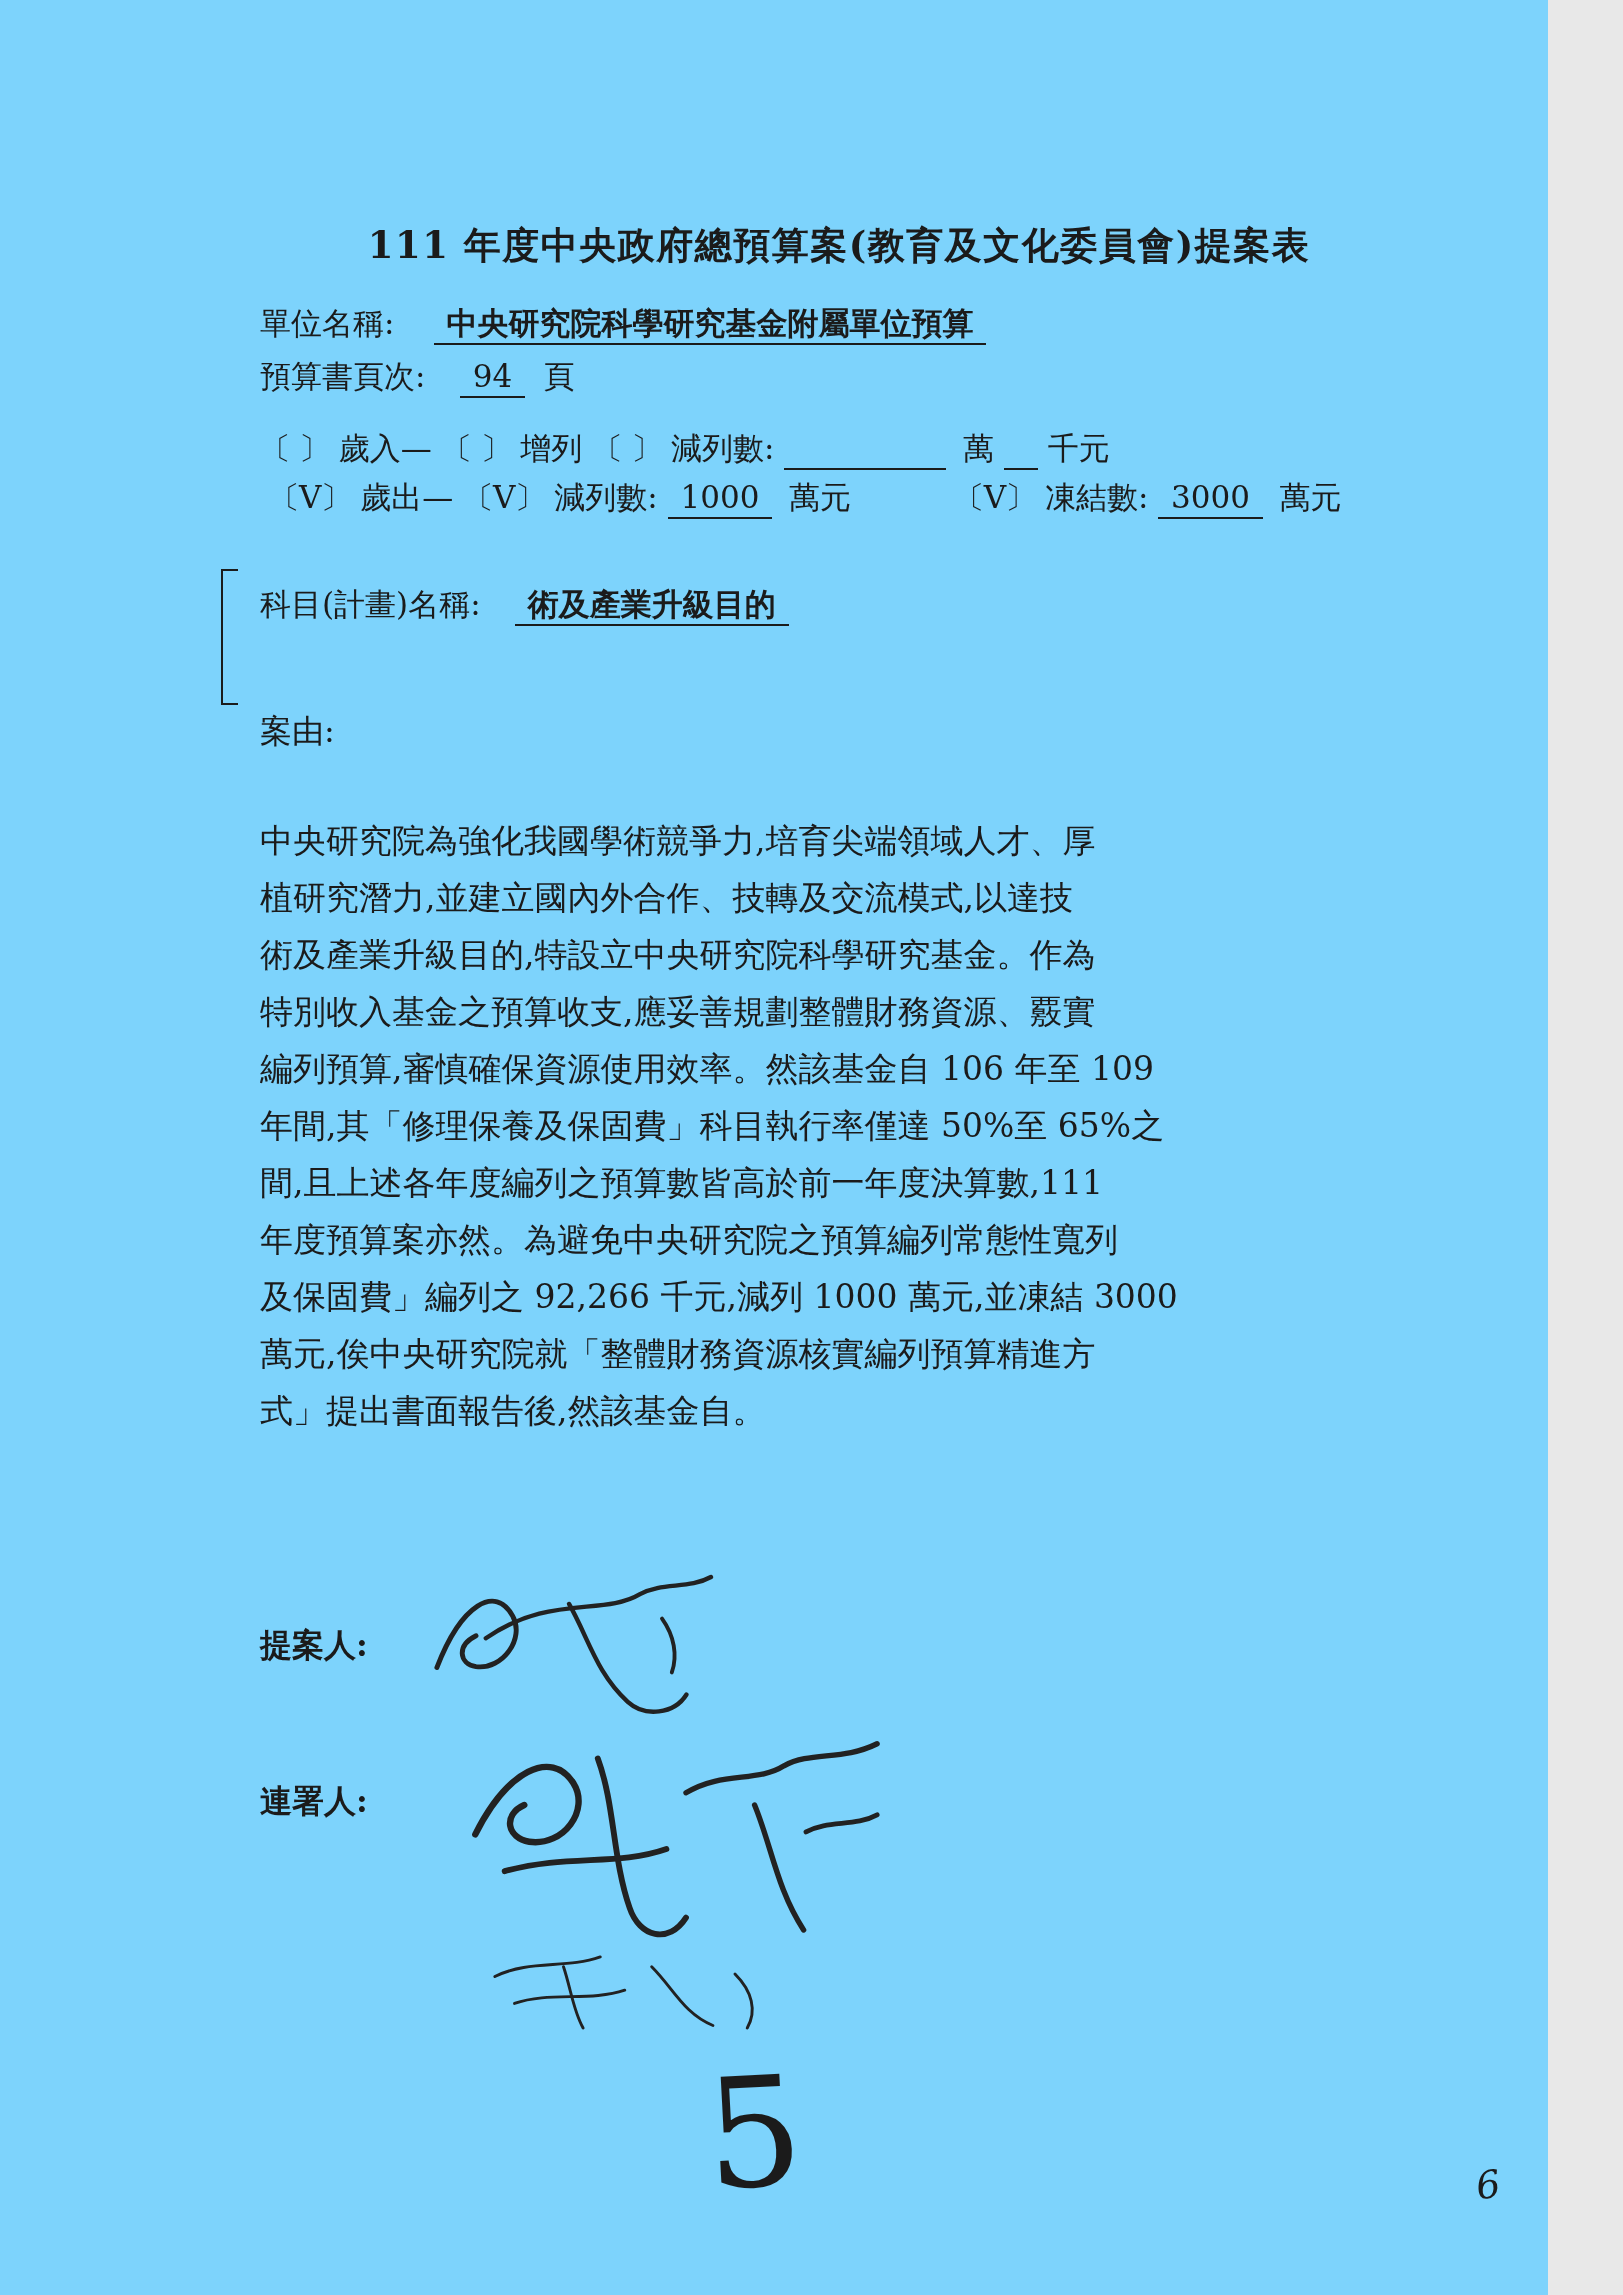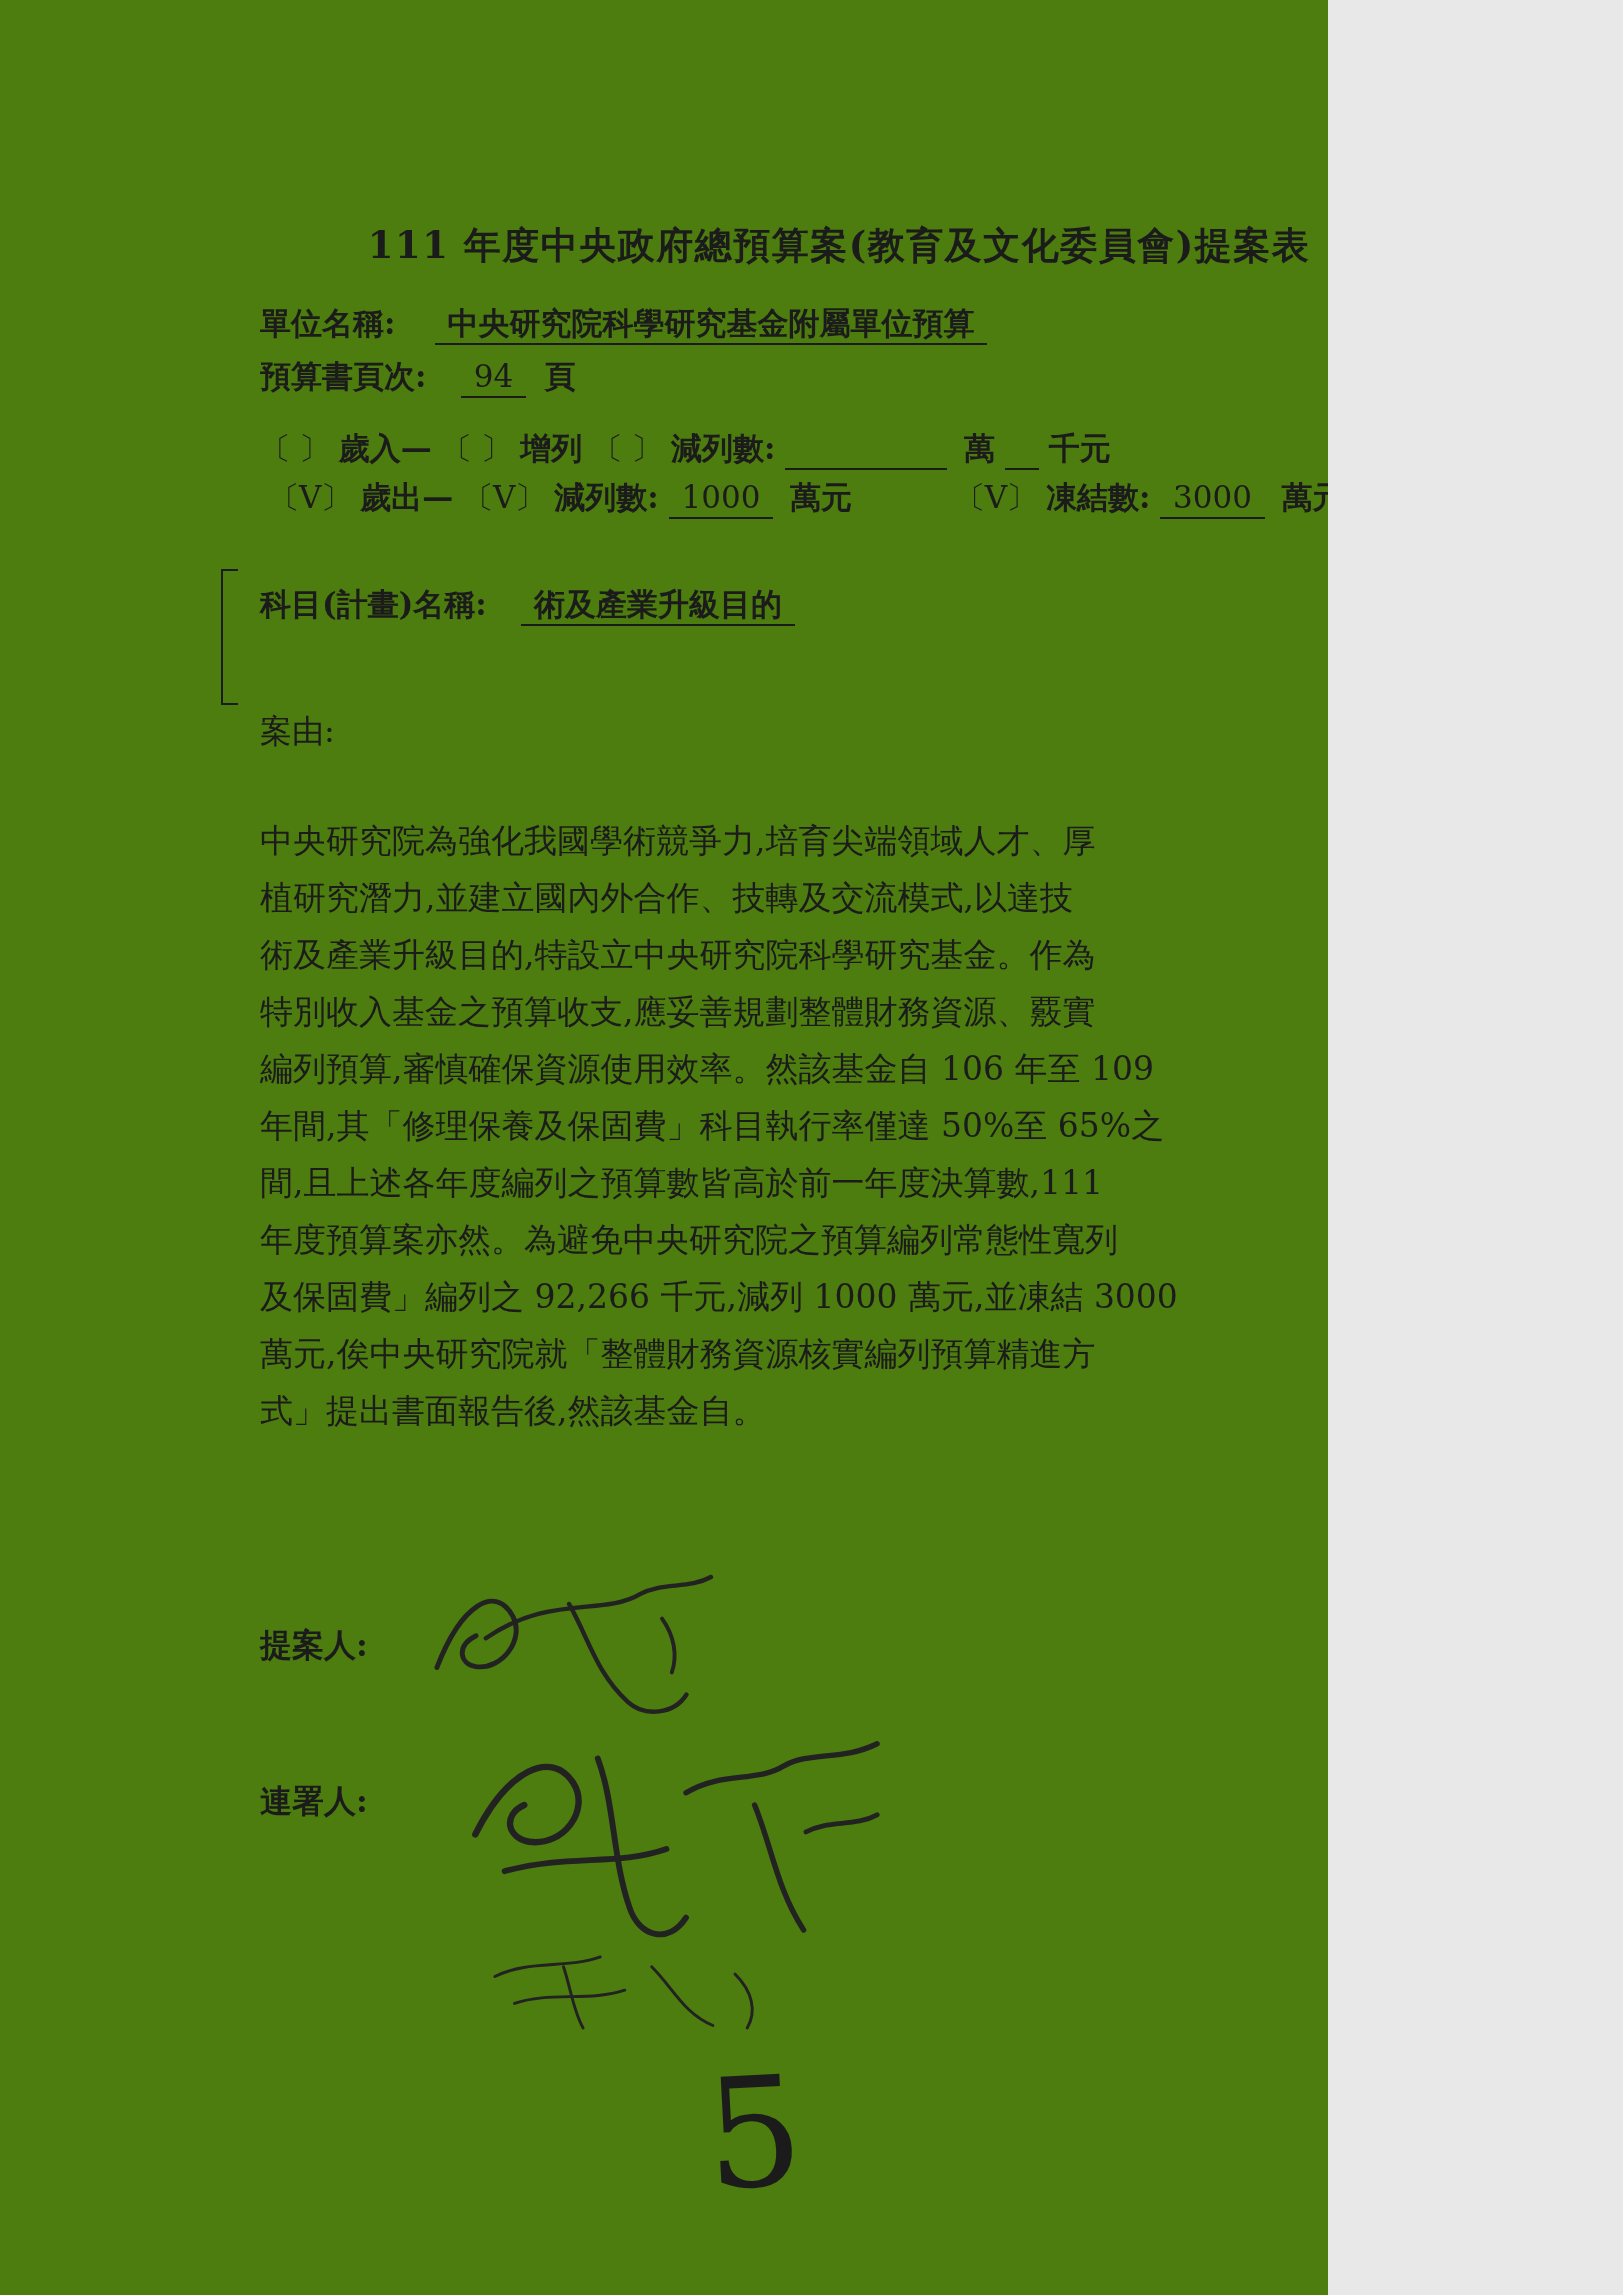--- a/index.html
+++ b/index.html
@@ -2,39 +2,39 @@
 <html style="font-size:7.8px"><head>
 <meta charset="utf-8">
 <style>
   html, body {
     margin: 0;
     padding: 0;
     background: #e8e8e8;
   }
   .page {
     position: relative;
-    width: 1328px;
+    width: 1548px;
     height: 2295px;
-    background: #4d7c0f;
+    background: #7dd3fc;
     font-family: "DejaVu Serif", "Liberation Serif", serif;
     color: #1b1b1b;
     overflow: hidden;
   }
   .abs { position: absolute; white-space: nowrap; }
   .title {
     top: 221px;
     left: 260px;
     width: 1158px;
     text-align: center;
     font-size: 37px;
     font-weight: 700;
     letter-spacing: 1.5px;
   }
   .formline { font-size: 31px; }
-  .lbl { font-weight: 700; }
+  .lbl { font-weight: 400; }
   .val {
     font-weight: 400;
     border-bottom: 2.5px solid #1b1b1b;
     padding: 0 12.8px 2px 12.8px;
   }
   .val-bold {
     font-weight: 700;
     border-bottom: 2.5px solid #1b1b1b;
     padding: 0 12.8px 2px 12.8px;
   }

